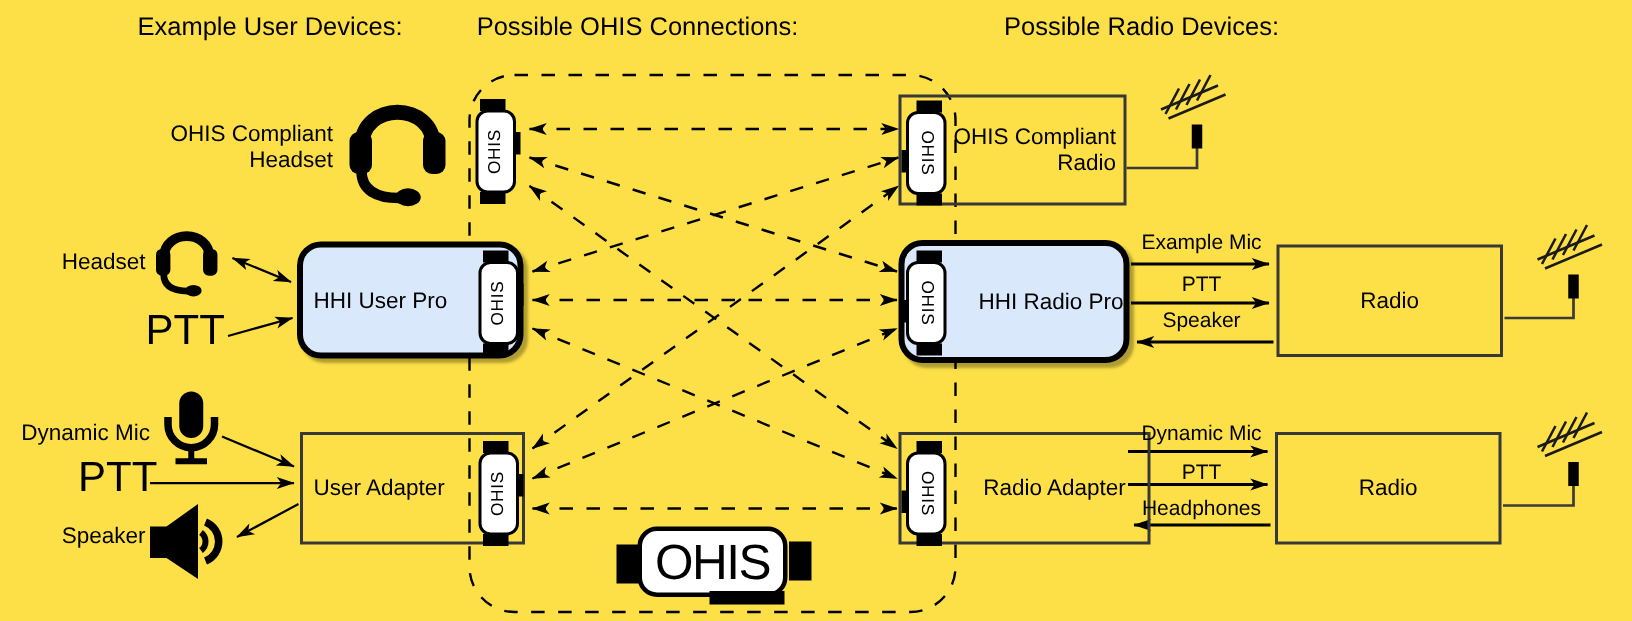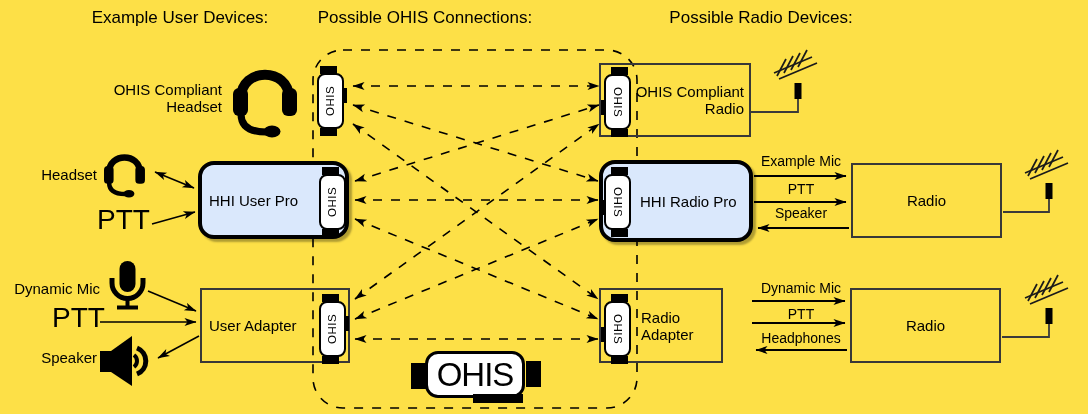--- a/index.html
+++ b/index.html
@@ -182,25 +182,25 @@
     <span>HHI User Pro</span>
   </div>
 
   <div class="box thin" style="left:599px; top:63px; width:152px; height:74px;">
     <div class="two-line">
       <div>OHIS Compliant</div>
       <div>Radio</div>
     </div>
   </div>
 
-  <div class="box thick" style="left:599px; top:160px; width:154px; height:82px; justify-content:flex-start; padding-left:37px;">
+  <div class="box thick" style="left:599px; top:160px; width:154px; height:82px; justify-content:flex-end; padding-left:37px;">
     <span>HHI Radio Pro</span>
   </div>
 
-  <div class="box thin" style="left:599px; top:288px; width:124px; height:75px; justify-content:center; padding-left:40px;">
+  <div class="box thin" style="left:599px; top:288px; width:168px; height:75px; justify-content:center; padding-left:40px;">
     <span>Radio Adapter</span>
   </div>
 
   <div class="box thin" style="left:851px; top:163px; width:151px; height:75px; justify-content:center;">
     <span>Radio</span>
   </div>
 
   <div class="box thin" style="left:850px; top:288px; width:151px; height:75px; justify-content:center;">
     <span>Radio</span>
   </div>

